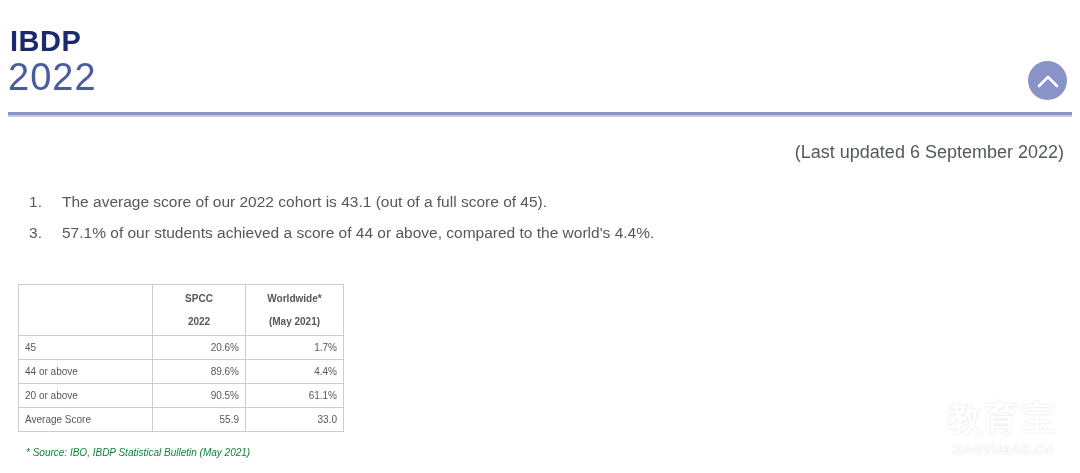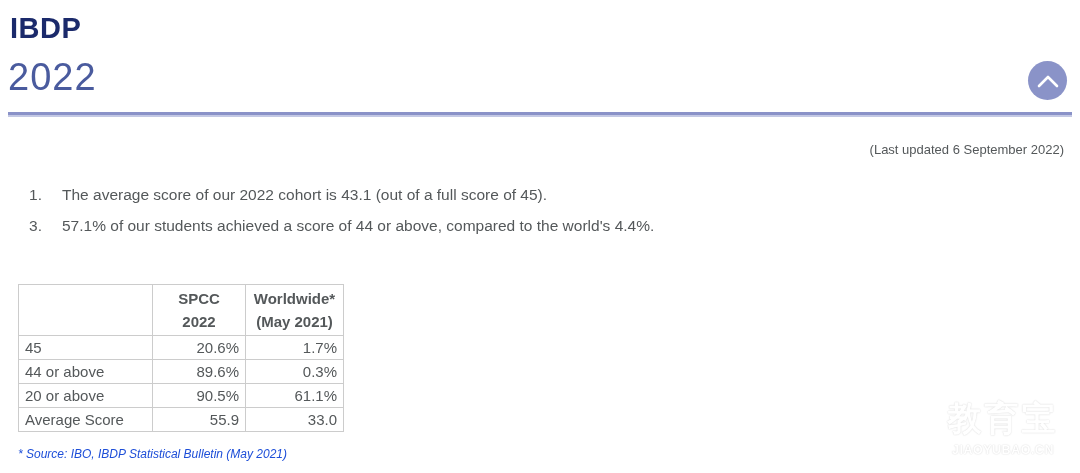--- a/index.html
+++ b/index.html
@@ -6,21 +6,21 @@
   html, body { width: 1080px; height: 473px; background: #ffffff; overflow: hidden; }
   body {
     font-family: "Liberation Sans", "DejaVu Sans", sans-serif;
     color: #54585a;
     position: relative;
   }
 
   .page { position: relative; width: 1080px; height: 473px; }
 
   .main-title {
-    position: absolute; left: 10px; top: 12px;
+    position: absolute; left: 10px; top: 25px;
     font-size: 29px; font-weight: 700; color: #1b2a6b;
     letter-spacing: 0.5px;
   }
 
   .year-title {
     position: absolute; left: 8px; top: 56px;
     font-size: 38px; font-weight: 300; color: #4a5b9e;
     letter-spacing: 1px;
   }
 
@@ -33,53 +33,53 @@
   .back-to-top {
     position: absolute; left: 1028px; top: 61px;
     width: 39px; height: 39px; border-radius: 50%;
     background: #8a93c8; border: none; cursor: pointer;
     display: flex; align-items: center; justify-content: center;
   }
   .back-to-top svg { display: block; }
 
   .last-updated {
     position: absolute; right: 16px; top: 142px;
-    font-size: 13px; color: #54585a;
+    font-size: 18px; color: #54585a;
   }
 
-  .num-list { position: absolute; left: 0; top: 186px; width: 1000px; }
+  .num-list { position: absolute; left: 0; top: 193px; width: 1000px; }
   .num-list .list-item {
     position: relative; margin-bottom: 13px;
     font-size: 15.5px; line-height: 18px; color: #54585a;
   }
   .num-list .li-num {
     display: inline-block; width: 42px; text-align: right;
   }
   .num-list .li-text { margin-left: 20px; }
 
   .stats-table {
     position: absolute; left: 18px; top: 284px;
-    border-collapse: collapse; font-size: 15px; color: #54585a;
+    border-collapse: collapse; font-size: 10px; color: #54585a;
   }
   .stats-table th, .stats-table td {
     border: 1px solid #cccccc; padding: 1px 6px;
   }
   .stats-table th {
     font-weight: 700; text-align: center; line-height: 23px;
     height: 51px; vertical-align: middle;
   }
   .stats-table td { height: 24px; text-align: right; }
   .stats-table td.row-label { text-align: left; }
   .col-label { width: 134px; }
   .col-spcc { width: 93px; }
   .col-world { width: 98px; }
 
   .footnote {
-    position: absolute; left: 18px; top: 447px;
-    font-size: 12px; font-style: italic; color: #1d4ed8;
+    position: absolute; left: 26px; top: 447px;
+    font-size: 10px; font-style: italic; color: #15803d;
   }
 
   .watermark {
     position: absolute; right: 12px; top: 396px; width: 130px;
     text-align: center; pointer-events: none;
     color: #ececec; user-select: none;
   }
   .watermark .wm-cn {
     font-size: 34px; font-weight: 800; letter-spacing: 3px;
     color: #ffffff; text-shadow: 0 0 1px #dddddd, 0 0 2px #e4e4e4;
@@ -137,21 +137,21 @@
     </thead>
     <tbody>
       <tr>
         <td class="row-label">45</td>
         <td>20.6%</td>
         <td>1.7%</td>
       </tr>
       <tr>
         <td class="row-label">44 or above</td>
         <td>89.6%</td>
-        <td>0.3%</td>
+        <td>4.4%</td>
       </tr>
       <tr>
         <td class="row-label">20 or above</td>
         <td>90.5%</td>
         <td>61.1%</td>
       </tr>
       <tr>
         <td class="row-label">Average Score</td>
         <td>55.9</td>
         <td>33.0</td>

